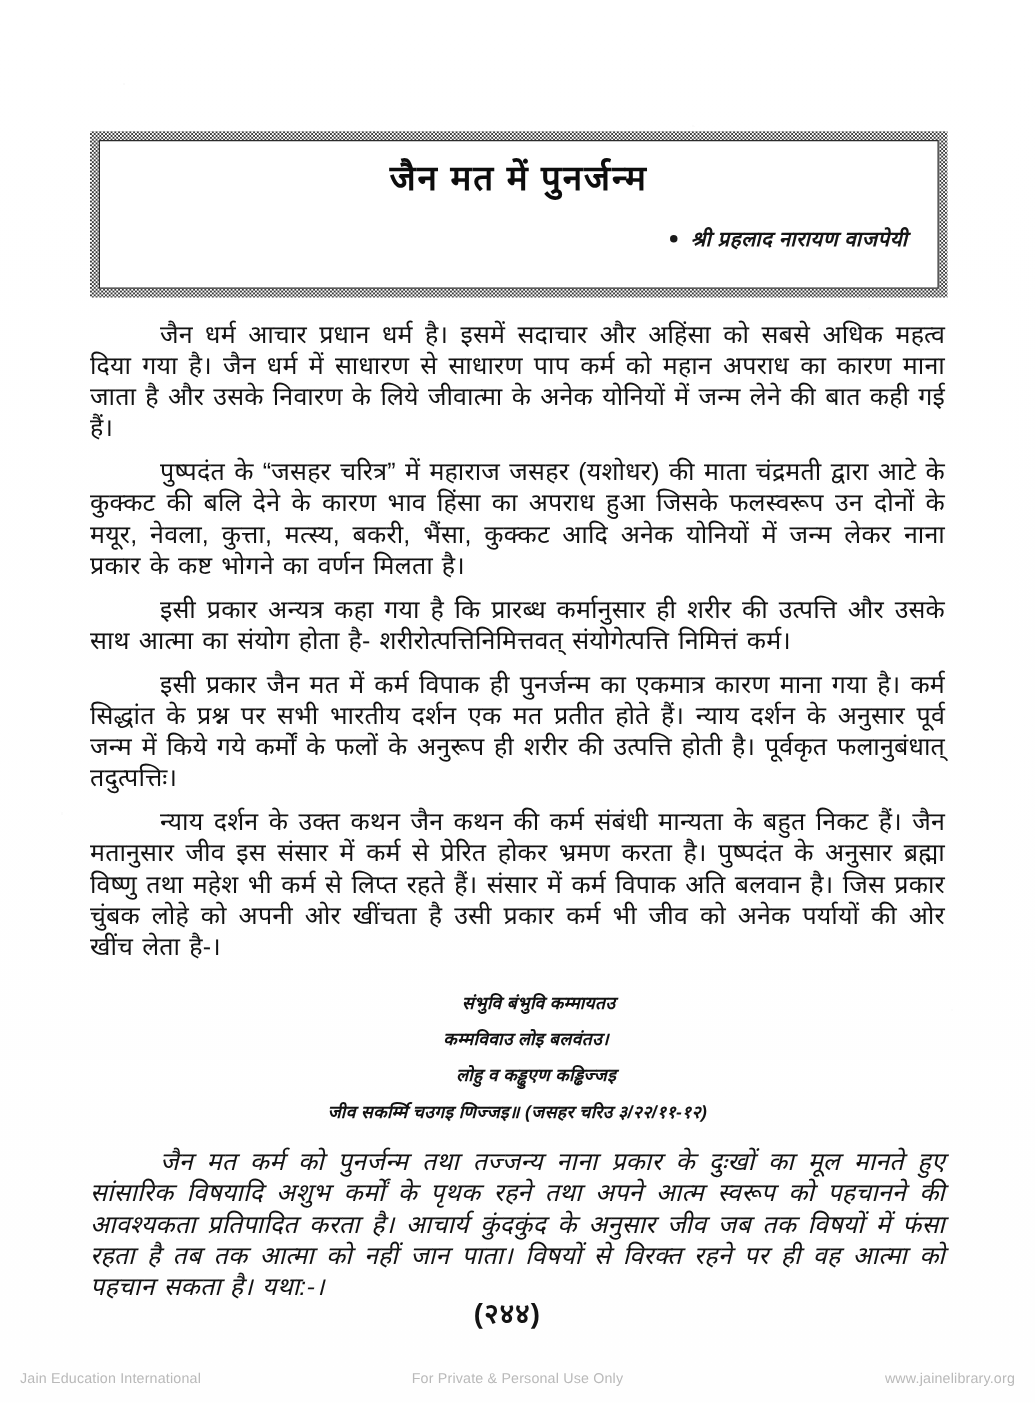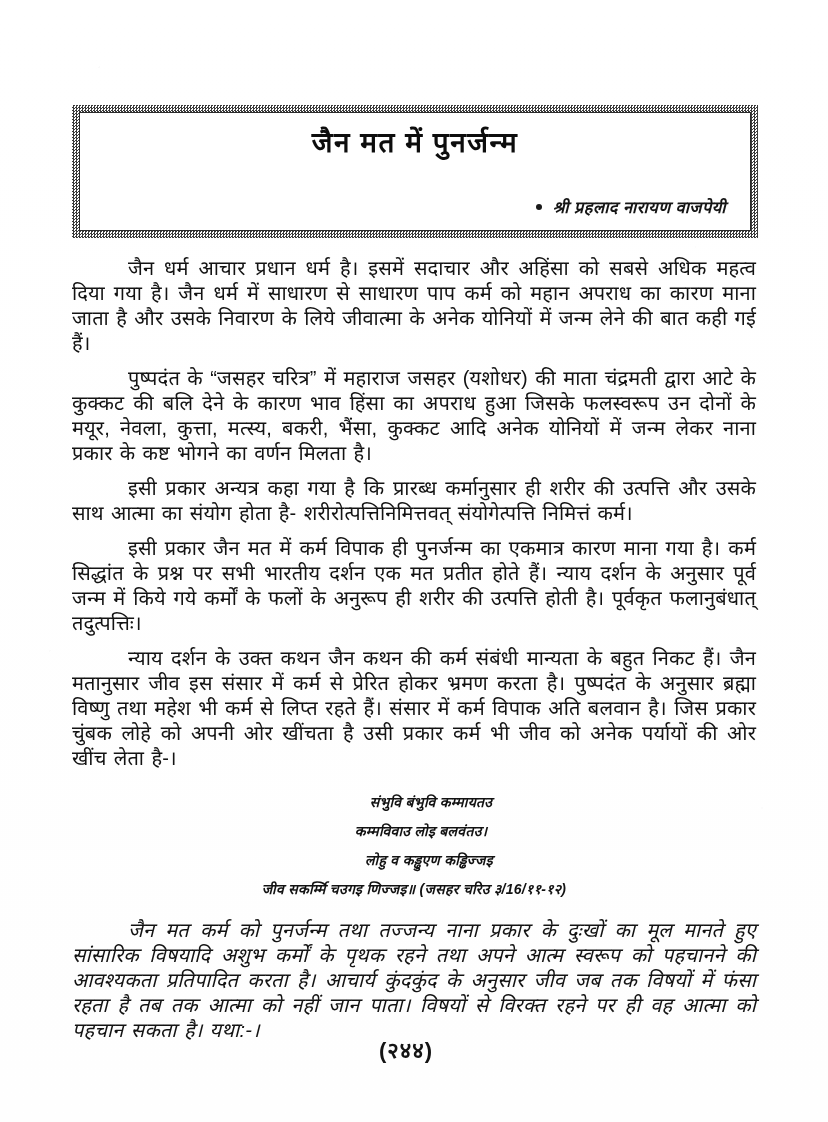--- a/index.html
+++ b/index.html
@@ -61,21 +61,21 @@
     font-size: 28px;
     line-height: 1.15;
     font-weight: 700;
     letter-spacing: 1.5px;
     color: #0d0d0d;
     font-family: "Liberation Sans", "DejaVu Sans", sans-serif;
   }
   #author-line {
     position: absolute;
     right: 24px;
-    bottom: 12px;
+    bottom: 28px;
     display: flex;
     align-items: center;
     gap: 11px;
     font-style: italic;
     font-weight: 700;
     font-size: 16.5px;
     letter-spacing: 0.4px;
     color: #161616;
   }
   #author-bullet {
@@ -176,23 +176,28 @@
     <p class="para">इसी प्रकार अन्यत्र कहा गया है कि प्रारब्ध कर्मानुसार ही शरीर की उत्पत्ति और उसके साथ आत्मा का संयोग होता है- शरीरोत्पत्तिनिमित्तवत् संयोगेत्पत्ति निमित्तं कर्म।</p>
 
     <p class="para">इसी प्रकार जैन मत में कर्म विपाक ही पुनर्जन्म का एकमात्र कारण माना  गया है। कर्म सिद्धांत के प्रश्न पर सभी भारतीय दर्शन एक मत प्रतीत होते हैं। न्याय दर्शन के अनुसार पूर्व जन्म में किये गये कर्मों के फलों के अनुरूप ही शरीर की उत्पत्ति होती है। पूर्वकृत फलानुबंधात् तदुत्पत्तिः।</p>
 
     <p class="para">न्याय दर्शन के उक्त कथन जैन कथन की कर्म संबंधी मान्यता के बहुत निकट हैं। जैन मतानुसार जीव इस संसार में कर्म से प्रेरित होकर भ्रमण करता है। पुष्पदंत के अनुसार ब्रह्मा विष्णु तथा महेश भी कर्म से लिप्त रहते हैं। संसार में कर्म विपाक अति बलवान है। जिस प्रकार चुंबक लोहे को अपनी ओर खींचता है उसी प्रकार कर्म भी जीव को अनेक पर्यायों की ओर खींच लेता है-।</p>
 
     <div id="verse">
       <span class="verse-line l1">संभुवि बंभुवि कम्मायतउ</span>
       <span class="verse-line l2">कम्मविवाउ लोइ बलवंतउ।</span>
       <span class="verse-line l3">लोहु व कड्ढुएण कड्ढिज्जइ</span>
-      <span class="verse-line l4">जीव सकर्म्मि चउगइ णिज्जइ॥ (जसहर चरिउ ३/16/११-१२)</span>
+      <span class="verse-line l4">जीव सकर्म्मि चउगइ णिज्जइ॥ (जसहर चरिउ ३/२२/११-१२)</span>
     </div>
 
     <p class="para">जैन मत कर्म को पुनर्जन्म तथा तज्जन्य नाना प्रकार के दुःखों का मूल मानते हुए सांसारिक विषयादि अशुभ कर्मों के पृथक रहने तथा अपने आत्म स्वरूप को पहचानने की आवश्यकता प्रतिपादित करता है। आचार्य कुंदकुंद के अनुसार जीव जब तक विषयों में फंसा रहता है तब तक आत्मा को नहीं जान पाता। विषयों से विरक्त रहने पर ही वह आत्मा को पहचान सकता है। यथा:-।</p>
 
   </div>
 
   <div id="page-number">(२४४)</div>
 
+  <div id="footer">
+    <span id="footer-left">Jain Education International</span>
+    <span id="footer-center">For Private &amp; Personal Use Only</span>
+    <span id="footer-right">www.jainelibrary.org</span>
+  </div>
 
 </div>
 
 </body></html>

